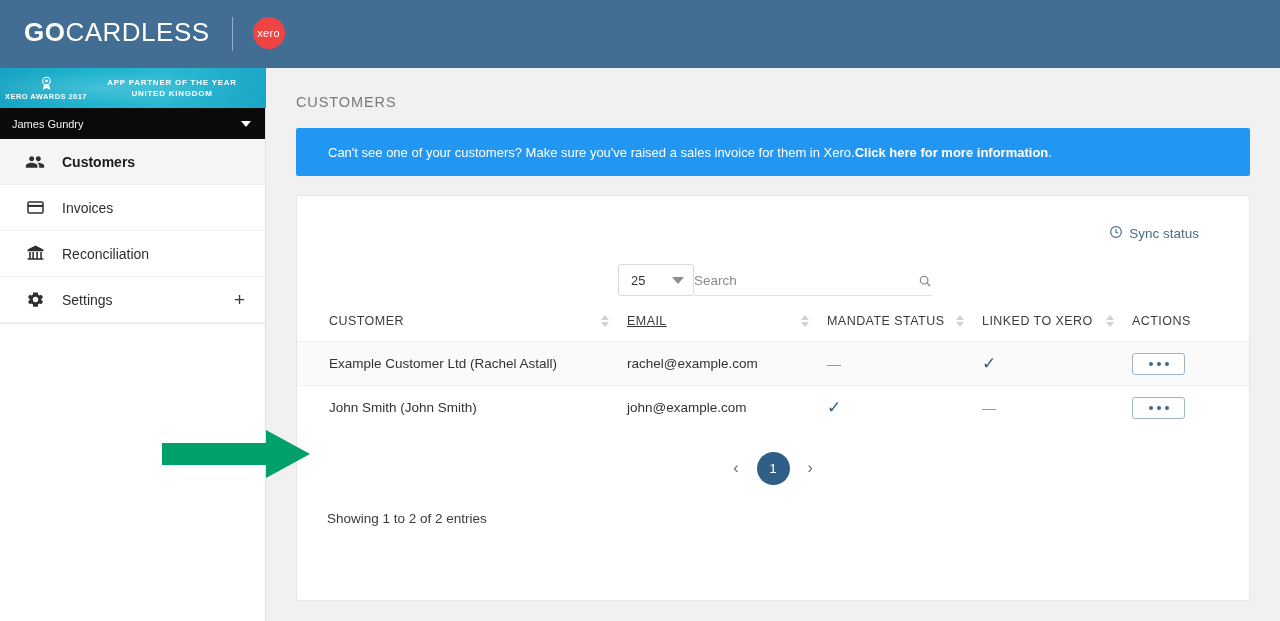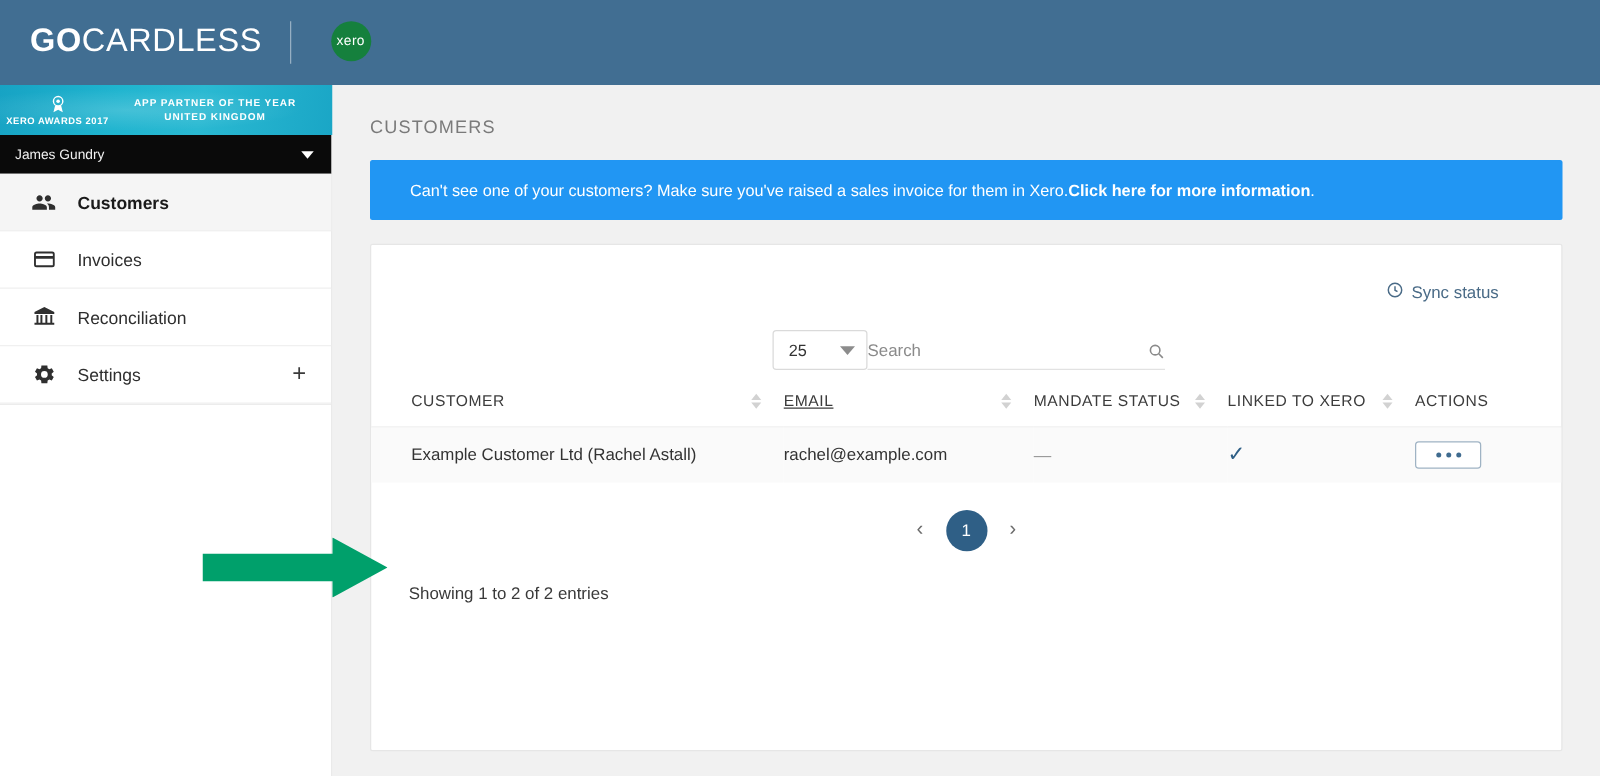--- a/index.html
+++ b/index.html
@@ -22,23 +22,23 @@
     font-size: 26px; letter-spacing: 0.5px; color: #ffffff;
     font-weight: 300; white-space: nowrap;
   }
   .logo-text b { font-weight: 700; }
   .logo-divider {
     width: 1px; height: 34px; background: rgba(255,255,255,.45);
     margin: 0 20px 0 22px;
   }
   .xero-badge {
     width: 32px; height: 32px; border-radius: 50%;
-    background: #15803d; color: #fff;
+    background: #ef4444; color: #fff;
     display: flex; align-items: center; justify-content: center;
-    font-size: 11px; letter-spacing: .3px; font-weight: 400; margin-left: 12px;
+    font-size: 11px; letter-spacing: .3px; font-weight: 400;
   }
 
   
   .sidebar {
     position: absolute; left: 0; top: 68px; width: 266px; height: 553px;
     background: #ffffff; border-right: 1px solid #e3e3e3;
   }
   .awards {
     height: 40px; width: 266px;
     background: linear-gradient(100deg,#17a3c4 0%,#1fb4cf 35%,#2ab9d2 60%,#1aa6c6 100%);
@@ -384,20 +384,37 @@
               <span class="tick">✓</span>
             </td>
             <td>
               <div class="dots-btn">
                 <span></span>
                 <span></span>
                 <span></span>
               </div>
             </td>
           </tr>
+          <tr>
+            <td class="c-customer">John Smith (John Smith)</td>
+            <td>john@example.com</td>
+            <td>
+              <span class="tick">✓</span>
+            </td>
+            <td>
+              <span class="dash">—</span>
+            </td>
+            <td>
+              <div class="dots-btn">
+                <span></span>
+                <span></span>
+                <span></span>
+              </div>
+            </td>
+          </tr>
         </tbody>
       </table>
 
       <div class="pager">
         <span class="pg-arrow">‹</span>
         <span class="pg-num">1</span>
         <span class="pg-arrow">›</span>
       </div>
 
       <div class="entries">Showing 1 to 2 of 2 entries</div>

